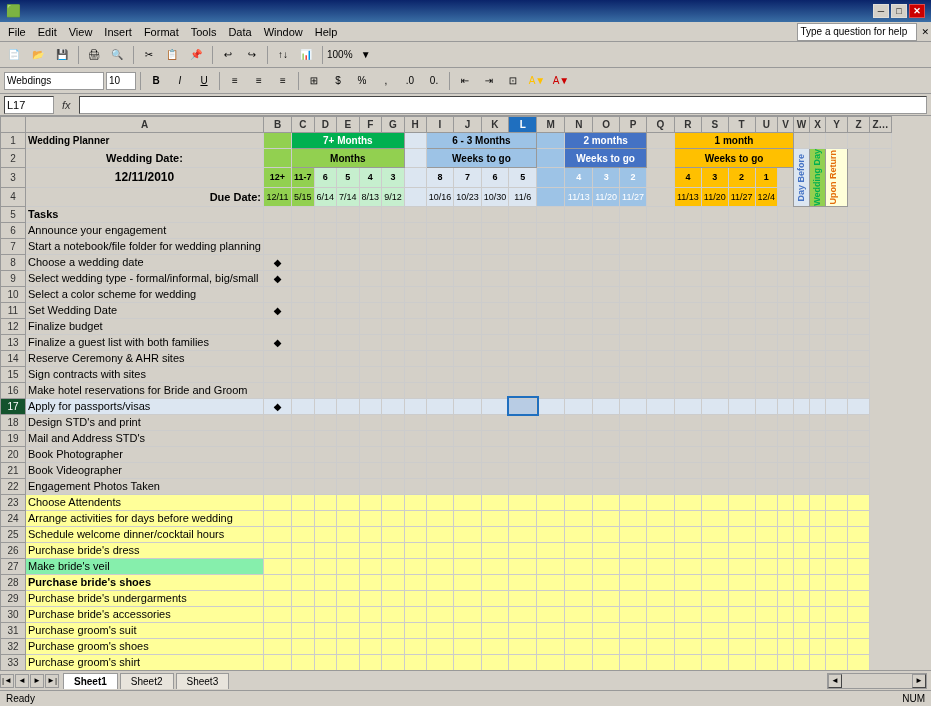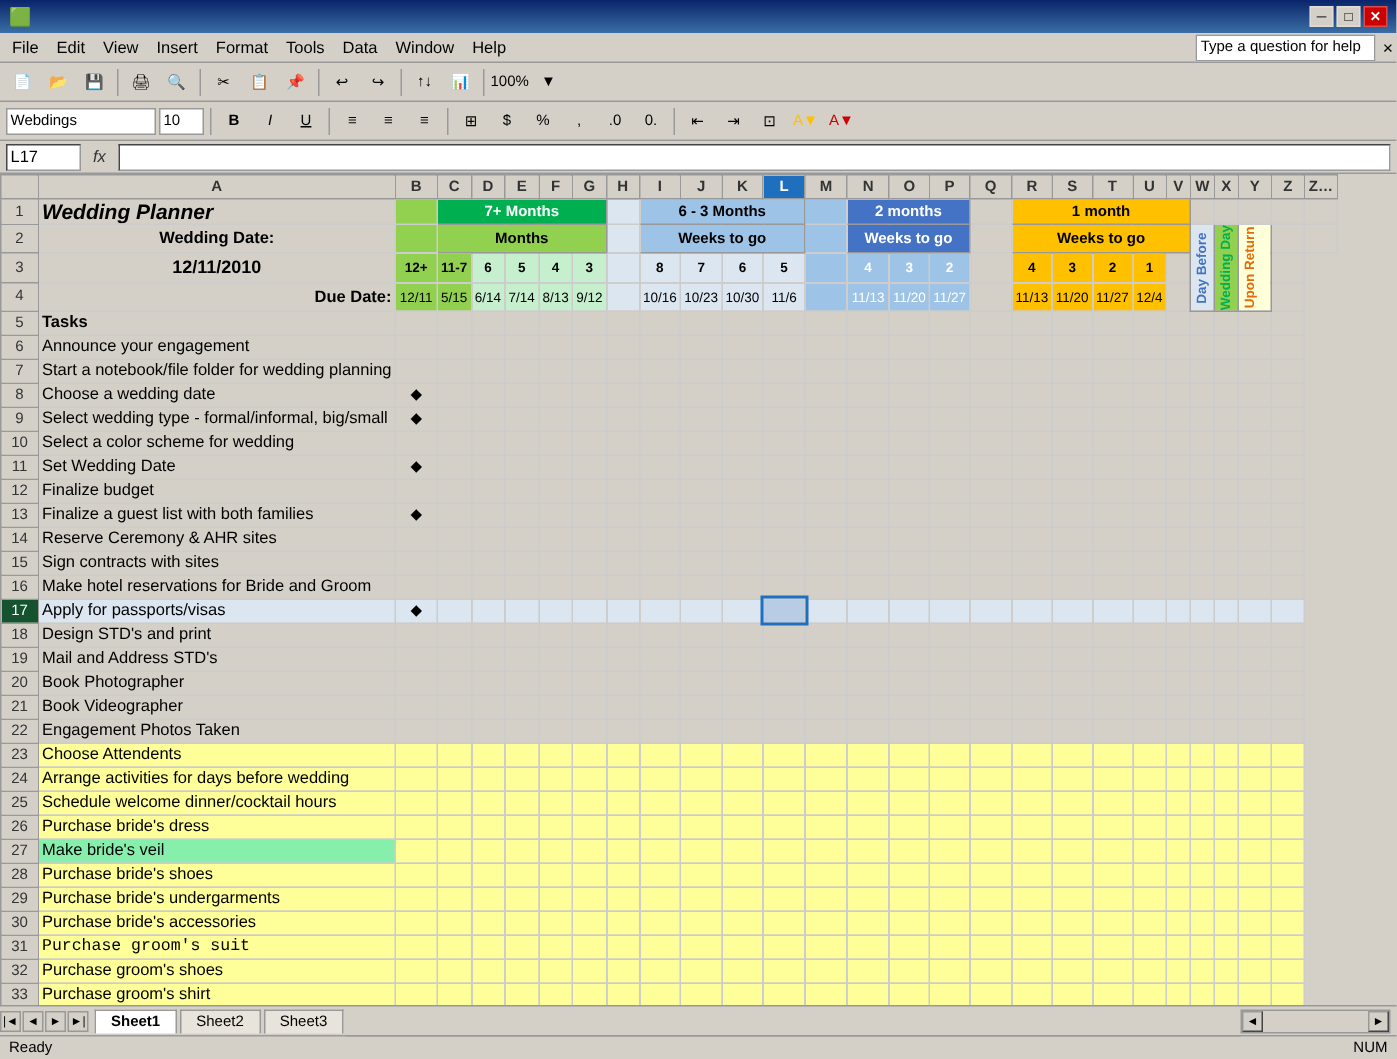--- a/index.html
+++ b/index.html
@@ -348,21 +348,21 @@
         <th class="col-header">X</th>
         <th class="col-header">Y</th>
         <th class="col-header">Z</th>
         <th class="col-header">Z…</th>
       </tr>
     </thead>
     <tbody>
 
       <tr>
         <td class="row-header">1</td>
-        <td class="cell bold" style="font-size:14px;font-style:italic;">Wedding Planner</td>
+        <td class="cell bold" style="font-size:10px;">Wedding Planner</td>
         <td class="cell bg-green center"></td>
         <td class="cell bg-green center" colspan="5" style="border:1px solid #999; text-align:center; font-weight:bold; font-size:10px; color:#fff; background:#00b050;">7+ Months</td>
         <td class="cell bg-light-blue"></td>
         <td class="cell bg-light-blue center" colspan="4" style="border:1px solid #999; text-align:center; font-weight:bold; font-size:10px; background:#9dc3e6;">6 - 3 Months</td>
         <td class="cell bg-blue"></td>
         <td class="cell bg-blue center" colspan="3" style="border:1px solid #999; text-align:center; font-weight:bold; font-size:10px; background:#4472c4; color:white;">2 months</td>
         <td class="cell"></td>
         <td class="cell bg-orange center" colspan="5" style="border:1px solid #999; text-align:center; font-weight:bold; font-size:10px; background:#ffc000;">1 month</td>
         <td class="cell"></td>
         <td class="cell"></td>
@@ -1134,21 +1134,21 @@
           <td class="cell" style="background:#ffff99;"></td>
           <td class="cell" style="background:#ffff99;"></td>
           <td class="cell" style="background:#ffff99;"></td>
           <td class="cell" style="background:#ffff99;"></td>
           <td class="cell" style="background:#ffff99;"></td>
           <td class="cell" style="background:#ffff99;"></td>
         </tr>
 
       <tr>
           <td class="row-header">28</td>
-          <td class="cell" style="background:#ffff99;">Purchase bride's shoes</td>
+          <td class="cell" style="background:#ffff99;font-weight:bold;">Purchase bride's shoes</td>
           <td class="cell" style="background:#ffff99;"></td>
           <td class="cell" style="background:#ffff99;"></td>
           <td class="cell" style="background:#ffff99;"></td>
           <td class="cell" style="background:#ffff99;"></td>
           <td class="cell" style="background:#ffff99;"></td>
           <td class="cell" style="background:#ffff99;"></td>
           <td class="cell" style="background:#ffff99;"></td>
           <td class="cell" style="background:#ffff99;"></td>
           <td class="cell" style="background:#ffff99;"></td>
           <td class="cell" style="background:#ffff99;"></td>
@@ -1224,21 +1224,21 @@
           <td class="cell" style="background:#ffff99;"></td>
           <td class="cell" style="background:#ffff99;"></td>
           <td class="cell" style="background:#ffff99;"></td>
           <td class="cell" style="background:#ffff99;"></td>
           <td class="cell" style="background:#ffff99;"></td>
           <td class="cell" style="background:#ffff99;"></td>
         </tr>
 
       <tr>
           <td class="row-header">31</td>
-          <td class="cell" style="background:#ffff99;font-family:Liberation Mono, monospace;">Purchase groom's suit</td>
+          <td class="cell" style="background:#ffff99;">Purchase groom's suit</td>
           <td class="cell" style="background:#ffff99;"></td>
           <td class="cell" style="background:#ffff99;"></td>
           <td class="cell" style="background:#ffff99;"></td>
           <td class="cell" style="background:#ffff99;"></td>
           <td class="cell" style="background:#ffff99;"></td>
           <td class="cell" style="background:#ffff99;"></td>
           <td class="cell" style="background:#ffff99;"></td>
           <td class="cell" style="background:#ffff99;"></td>
           <td class="cell" style="background:#ffff99;"></td>
           <td class="cell" style="background:#ffff99;"></td>

